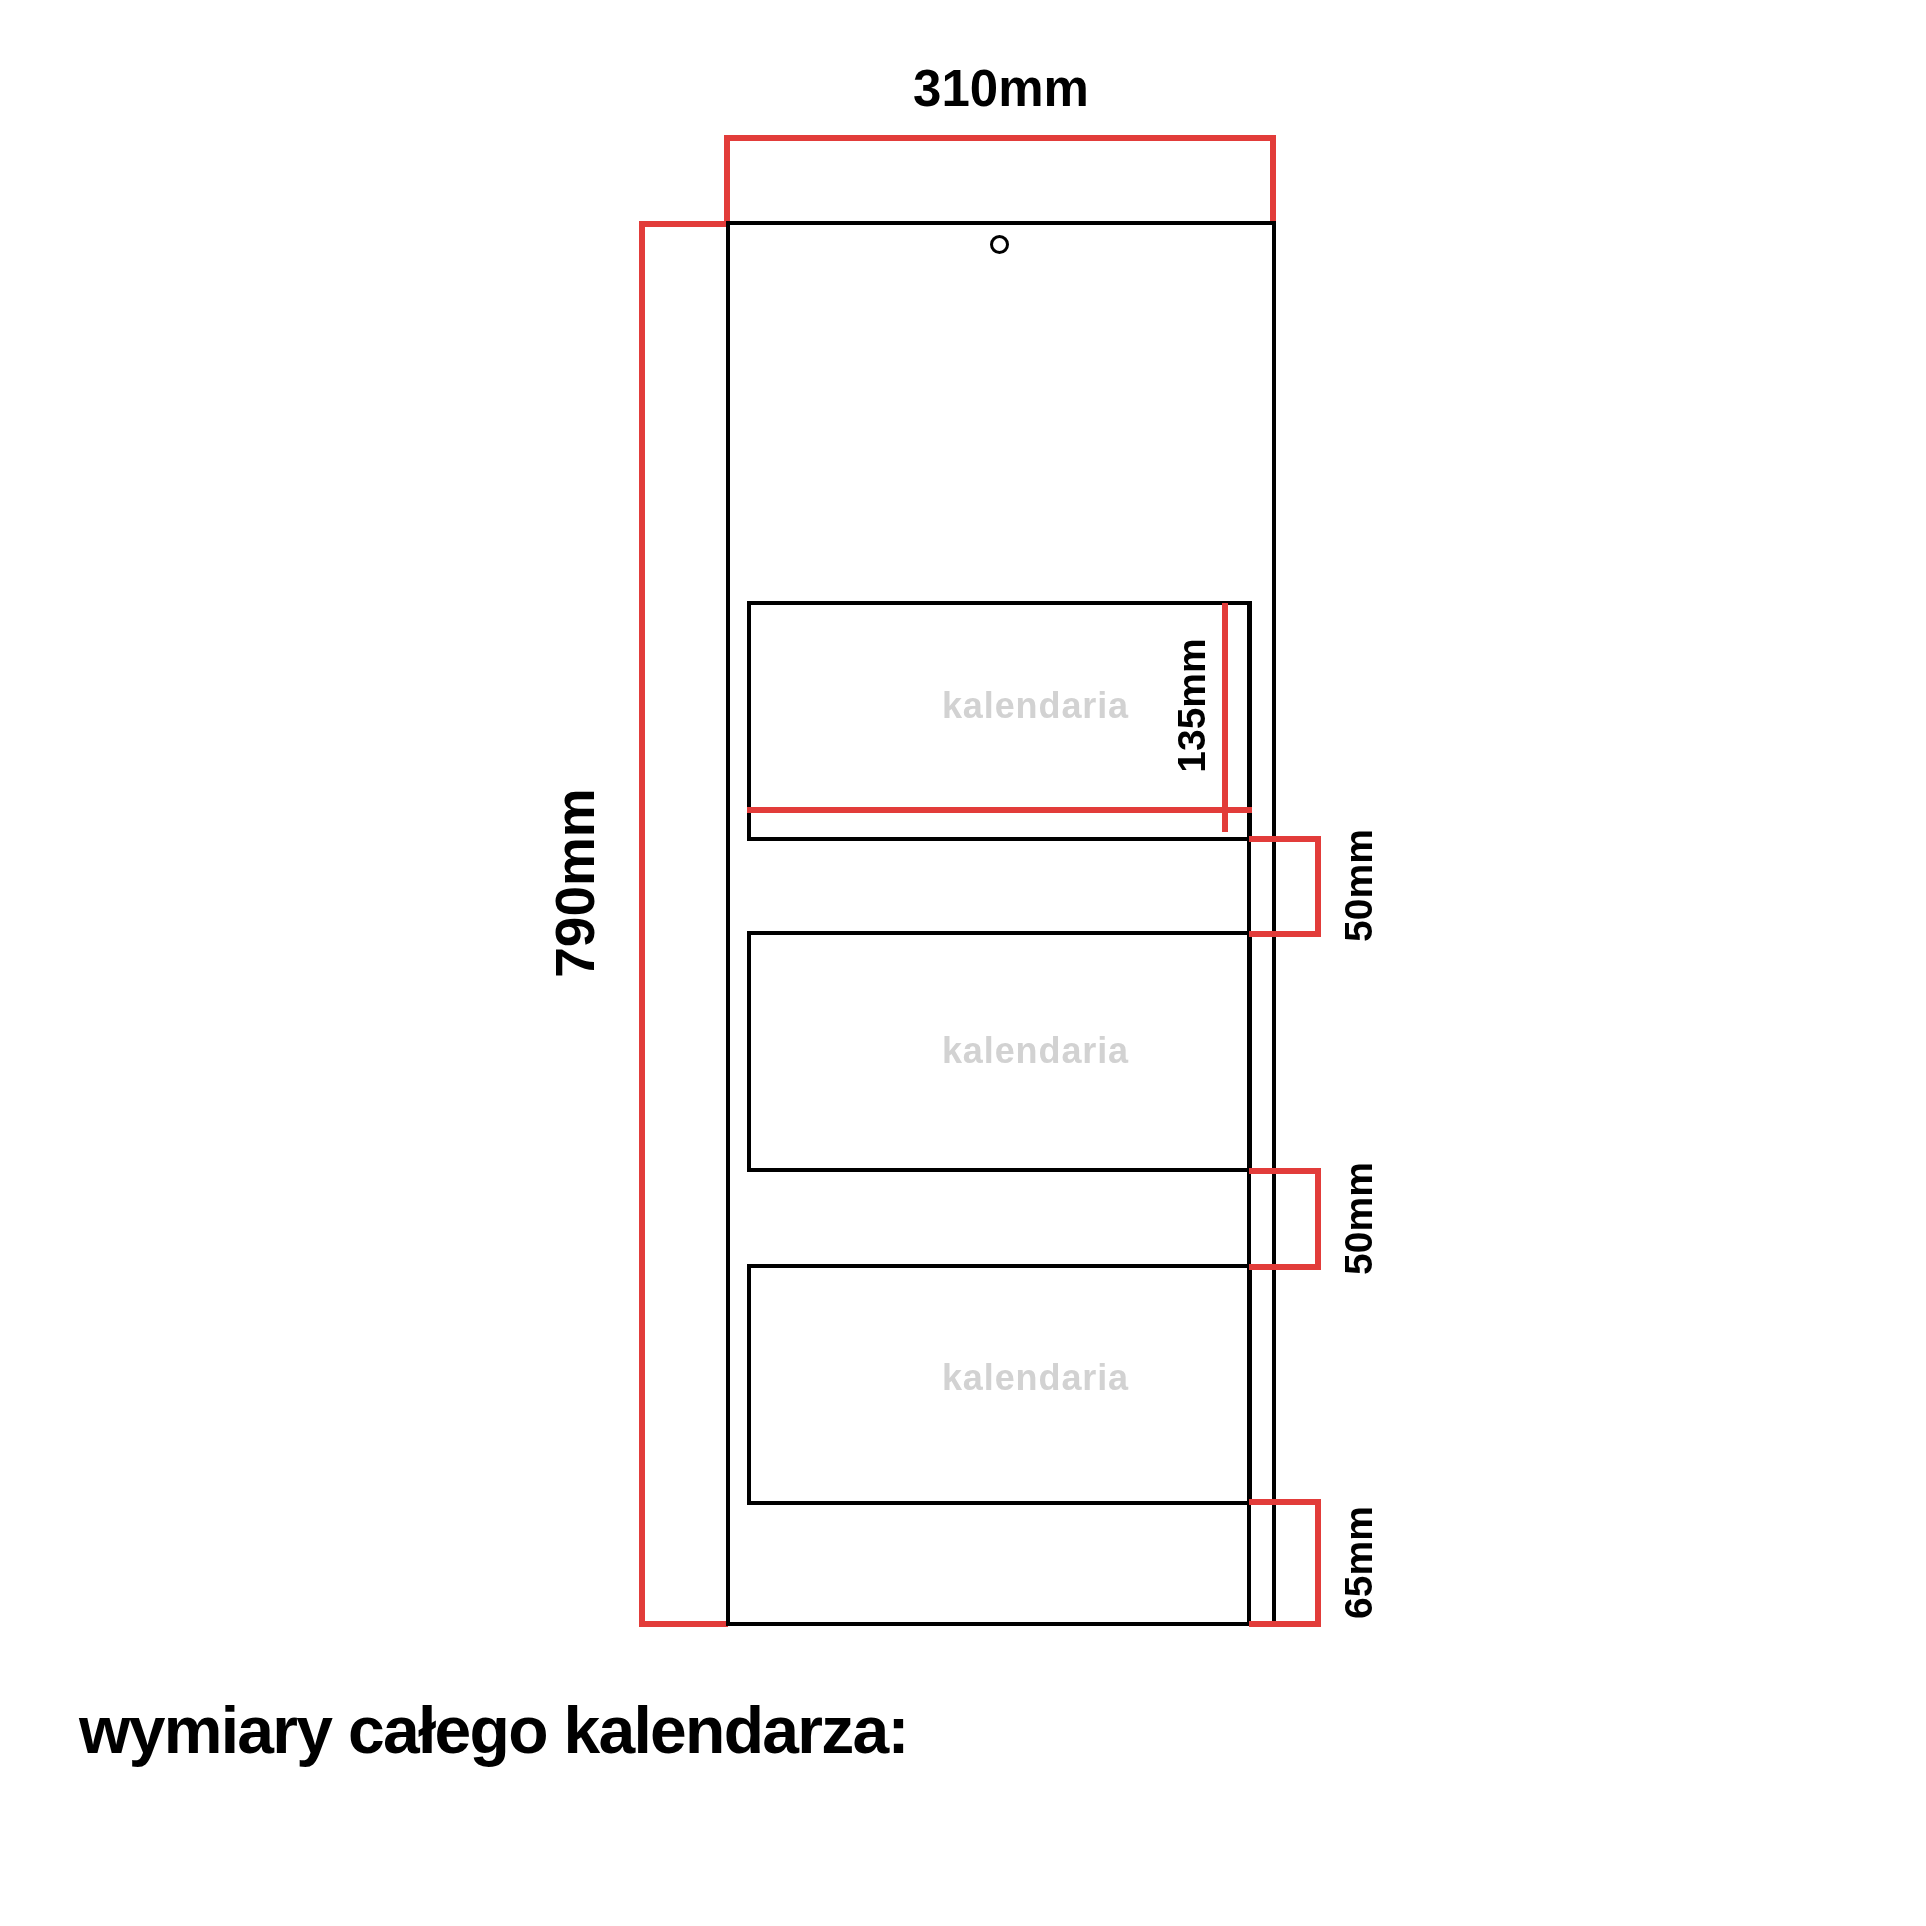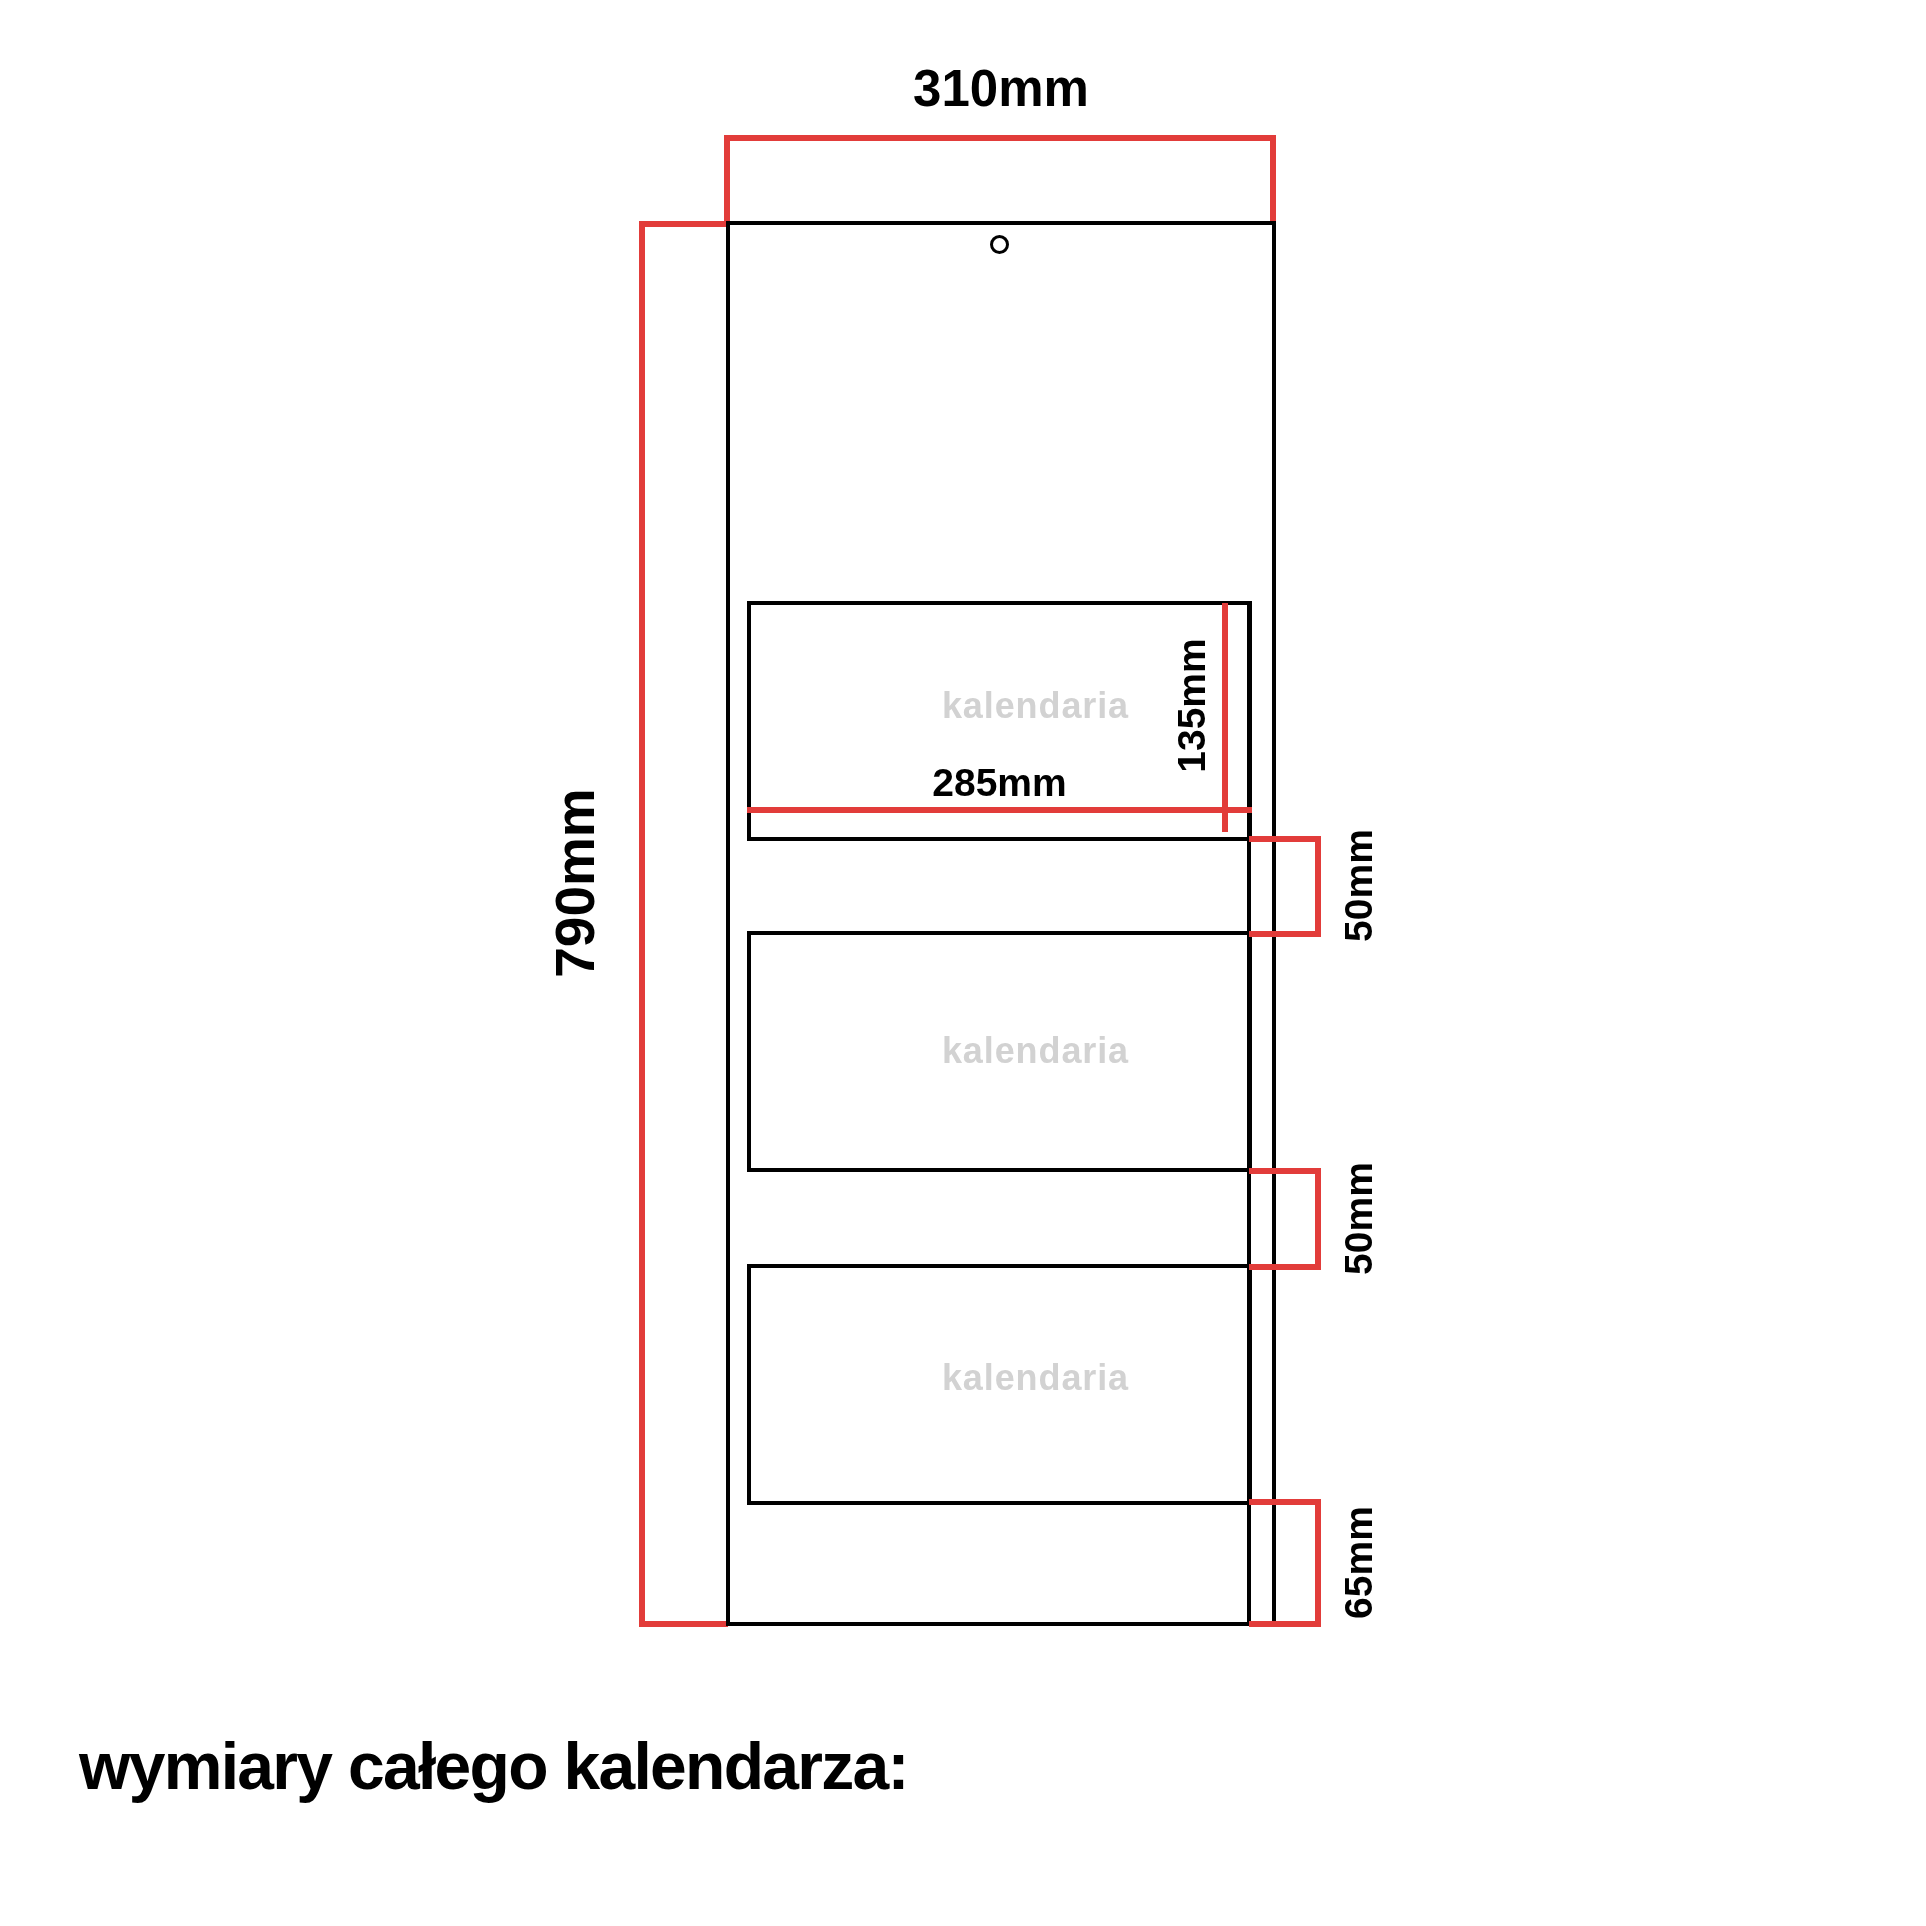--- a/index.html
+++ b/index.html
@@ -110,30 +110,29 @@
   <div class="abs redline-v" style="left:1222px; top:603px; height:229px;"></div>
 
   <div class="abs dim-red bracket-right-tb" style="left:1249px; top:836px; width:72px; height:101px;"></div>
   <div class="abs dim-red bracket-right-tb" style="left:1249px; top:1168px; width:72px; height:102px;"></div>
   <div class="abs dim-red bracket-right-tb" style="left:1249px; top:1499px; width:72px; height:128px;"></div>
 
   <div class="abs dim-label fs-60" style="left:726px; top:62px; width:550px; height:53px;">310mm</div>
 
   <div class="abs dim-label fs-64 rot" style="left:446px; top:853px; width:257px; height:60px;">790mm</div>
 
-  <div class="abs dim-label fs-45" style="left:747px; top:757px; width:505px; height:51px;">285mm</div>
 
   <div class="abs dim-label fs-45 rot" style="left:1063px; top:680px; width:257px; height:51px;">135mm</div>
 
   <div class="abs dim-label fs-45 rot" style="left:1251px; top:860px; width:214px; height:51px;">50mm</div>
 
   <div class="abs dim-label fs-45 rot" style="left:1251px; top:1193px; width:214px; height:51px;">50mm</div>
 
   <div class="abs dim-label fs-45 rot" style="left:1251px; top:1537px; width:214px; height:51px;">65mm</div>
 
   <div class="abs watermark" style="left:747px; top:682px; width:505px; height:48px;">kalendaria</div>
   <div class="abs watermark" style="left:747px; top:1027px; width:505px; height:48px;">kalendaria</div>
   <div class="abs watermark" style="left:747px; top:1354px; width:505px; height:48px;">kalendaria</div>
 
-  <div class="abs page-title" style="left:79px; top:1692px;margin-top:36px;">wymiary całego kalendarza:</div>
+  <div class="abs page-title" style="left:79px; top:1692px;">wymiary całego kalendarza:</div>
 
 </div>
 
 
 </body></html>

